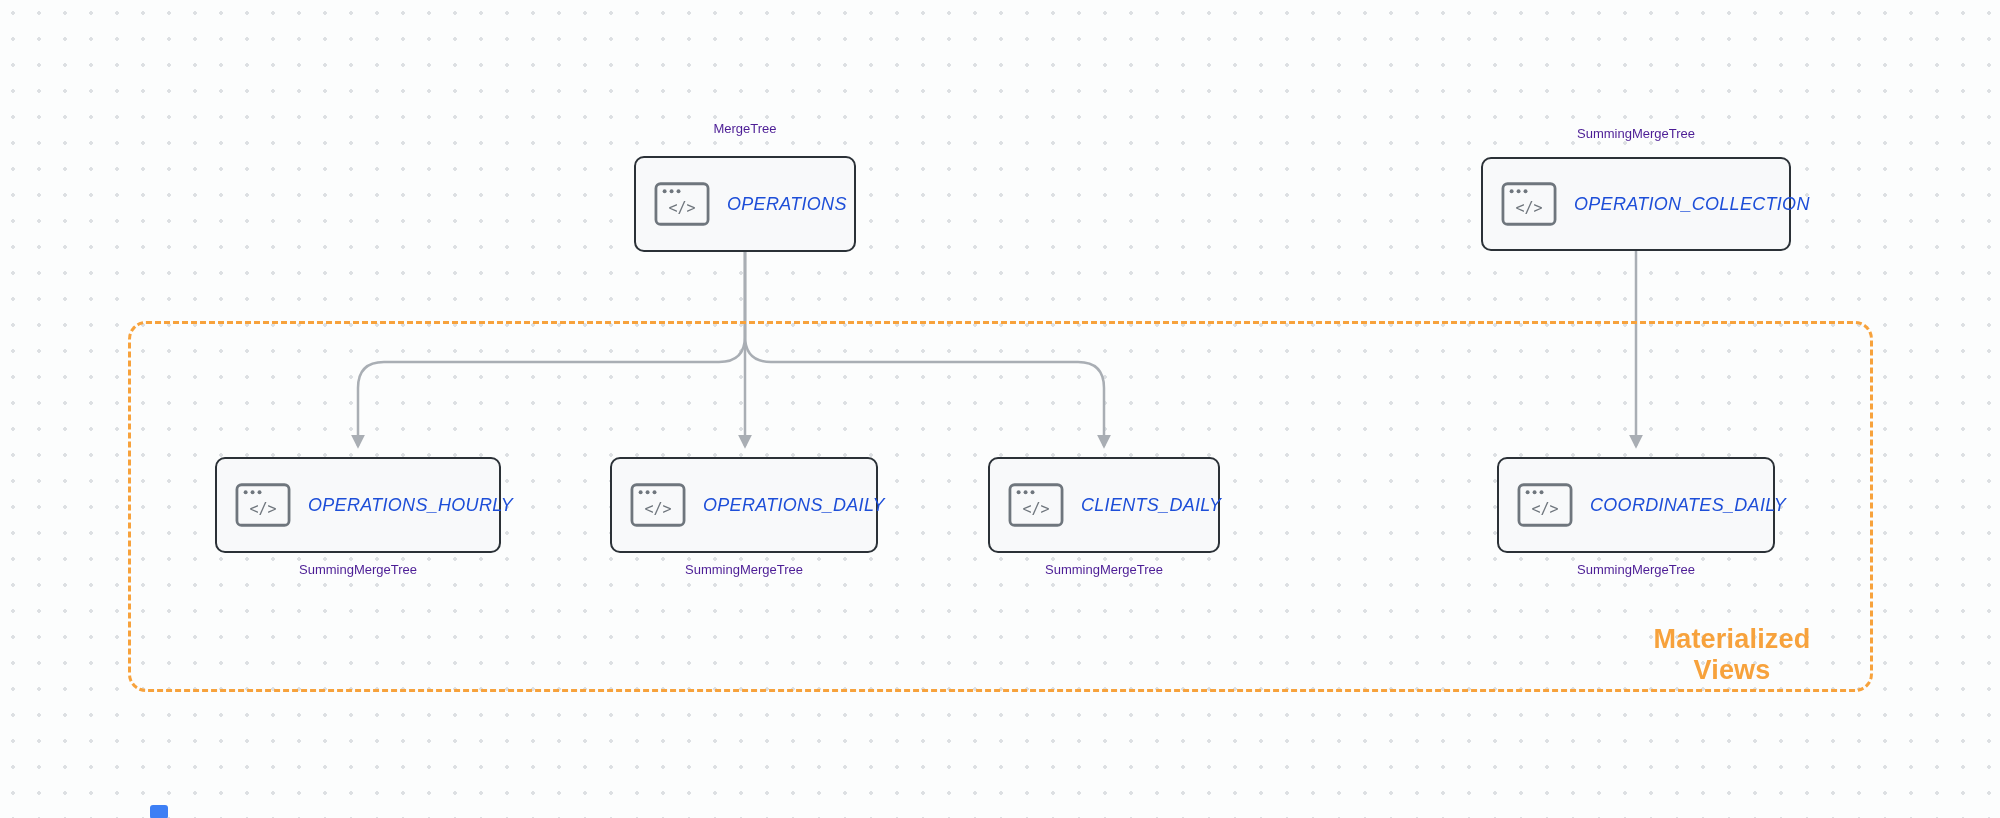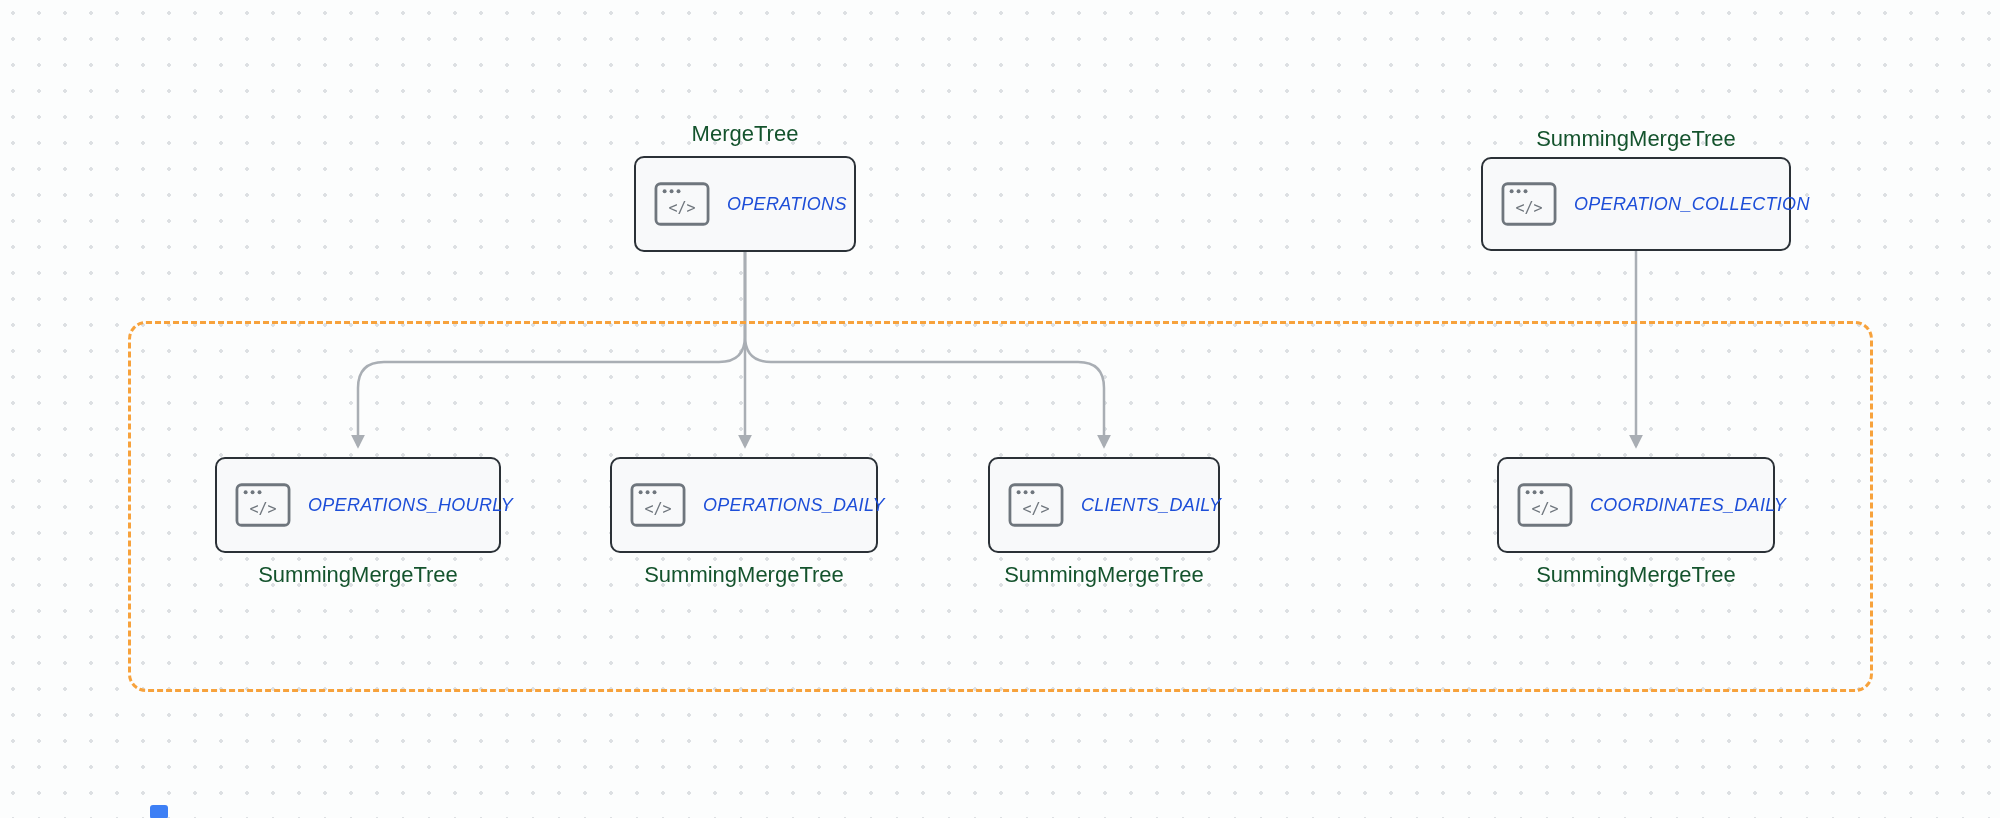--- a/index.html
+++ b/index.html
@@ -54,22 +54,22 @@
   }
   .icon-glyph {
     font-family: "DejaVu Sans Mono", monospace;
     font-size: 13px;
     fill: #6f767d;
   }
   .engine-label {
     position: absolute;
     width: 260px;
     text-align: center;
-    font-size: 22px;
-    color: #14532d;
+    font-size: 13px;
+    color: #4c1d95;
     white-space: nowrap;
   }
 
   .corner-shape {
     position: absolute;
     left: 150px; top: 805px;
     width: 18px; height: 14px;
     background: #3d7ff5;
     border-radius: 3px;
   }
@@ -100,20 +100,21 @@
         <path d="M 0 0 L 10 5 L 0 10 z" fill="#a9aeb4"></path>
       </marker>
     </defs>
     <path class="flow" d="M745 252 V336 Q745 362 719 362 H384 Q358 362 358 388 V446" marker-end="url(#arrowhead)"></path>
     <path class="flow" d="M745 252 V446" marker-end="url(#arrowhead)"></path>
     <path class="flow" d="M745 252 V336 Q745 362 771 362 H1078 Q1104 362 1104 388 V446" marker-end="url(#arrowhead)"></path>
     <path class="flow" d="M1636 251 V446" marker-end="url(#arrowhead)"></path>
   </svg>
 
   <div class="group-box"></div>
+  <div class="group-label">Materialized Views</div>
 
   <div class="engine-label" id="engine-operations">MergeTree</div>
   <div class="engine-label" id="engine-operation-collection">SummingMergeTree</div>
   <div class="engine-label" id="engine-operations-hourly">SummingMergeTree</div>
   <div class="engine-label" id="engine-operations-daily">SummingMergeTree</div>
   <div class="engine-label" id="engine-clients-daily">SummingMergeTree</div>
   <div class="engine-label" id="engine-coordinates-daily">SummingMergeTree</div>
 
   <div class="node" id="node-operations">
     <svg class="icon" width="56" height="44" viewBox="0 0 48 38">

